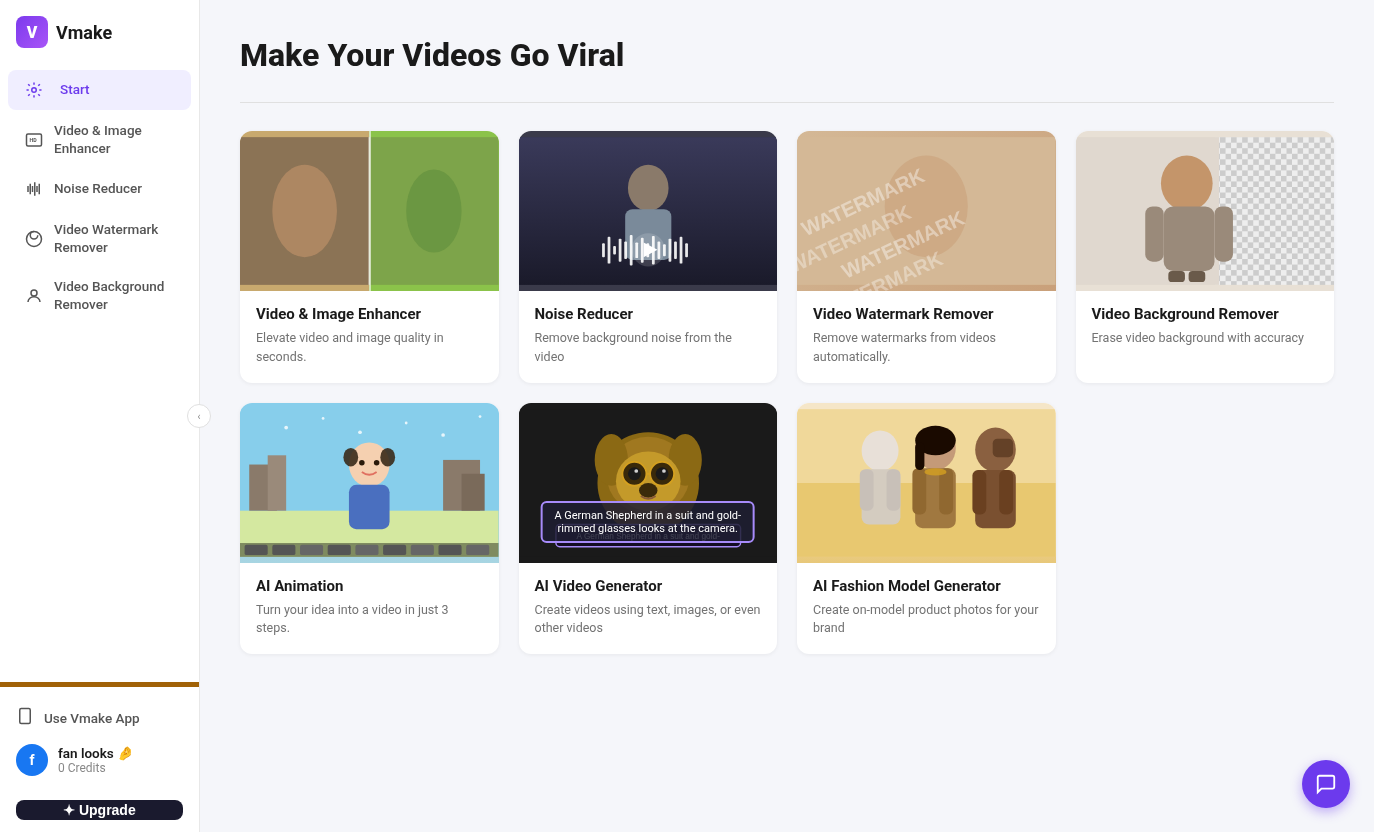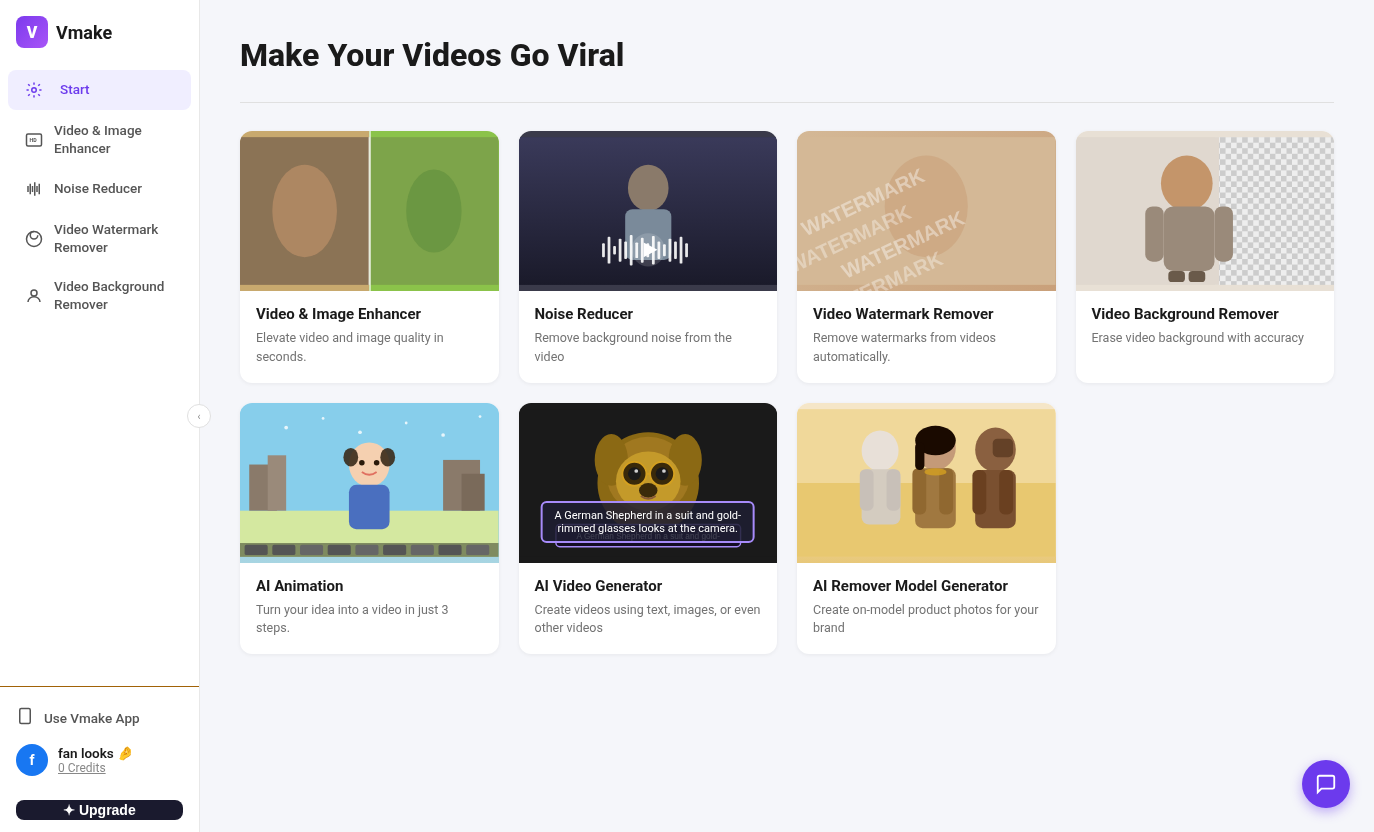--- a/index.html
+++ b/index.html
@@ -96,21 +96,21 @@
       display: flex;
       align-items: center;
       justify-content: center;
       cursor: pointer;
       font-size: 10px;
       color: #888;
       z-index: 10;
     }
 
     .sidebar-bottom {
-      border-top: 1px solid #a16207;
+      border-top: 5px solid #a16207;
       padding: 12px 16px;
     }
 
     .use-app-item {
       display: flex;
       align-items: center;
       gap: 10px;
       padding: 8px 0;
       cursor: pointer;
       color: #555;
@@ -142,21 +142,20 @@
 
     .user-info .user-name {
       font-size: 13.5px;
       font-weight: 600;
       color: #1a1a1a;
     }
 
     .user-info .user-credits {
       font-size: 12px;
       color: #888;
-      text-decoration: underline;
     }
 
     .upgrade-btn {
       width: 100%;
       background: #1a1a2e;
       color: white;
       border: none;
       border-radius: 8px;
       padding: 2px;
       font-size: 14px;
@@ -638,21 +637,21 @@
           <rect x="219" y="66" width="15" height="48" rx="6" fill="#6a4020"></rect>
 
           <ellipse cx="150" cy="68" rx="12" ry="4" fill="#d4a020" opacity="0.8"></ellipse>
 
           <ellipse cx="150" cy="34" rx="22" ry="16" fill="#1a0a00"></ellipse>
           <rect x="128" y="36" width="10" height="30" rx="5" fill="#1a0a00"></rect>
           <rect x="212" y="32" width="22" height="20" rx="5" fill="#5a3a20" opacity="0.8"></rect>
         </svg>
       </div>
       <div class="card-body">
-        <div class="card-title">AI Remover Model Generator</div>
+        <div class="card-title">AI Fashion Model Generator</div>
         <div class="card-desc">Create on-model product photos for your brand</div>
       </div>
     </div>
 
     <div></div>
   </div>
 </div>
 
 <div class="chat-bubble-btn">
   <svg width="22" height="22" viewBox="0 0 24 24" fill="none" stroke="white" stroke-width="2">

